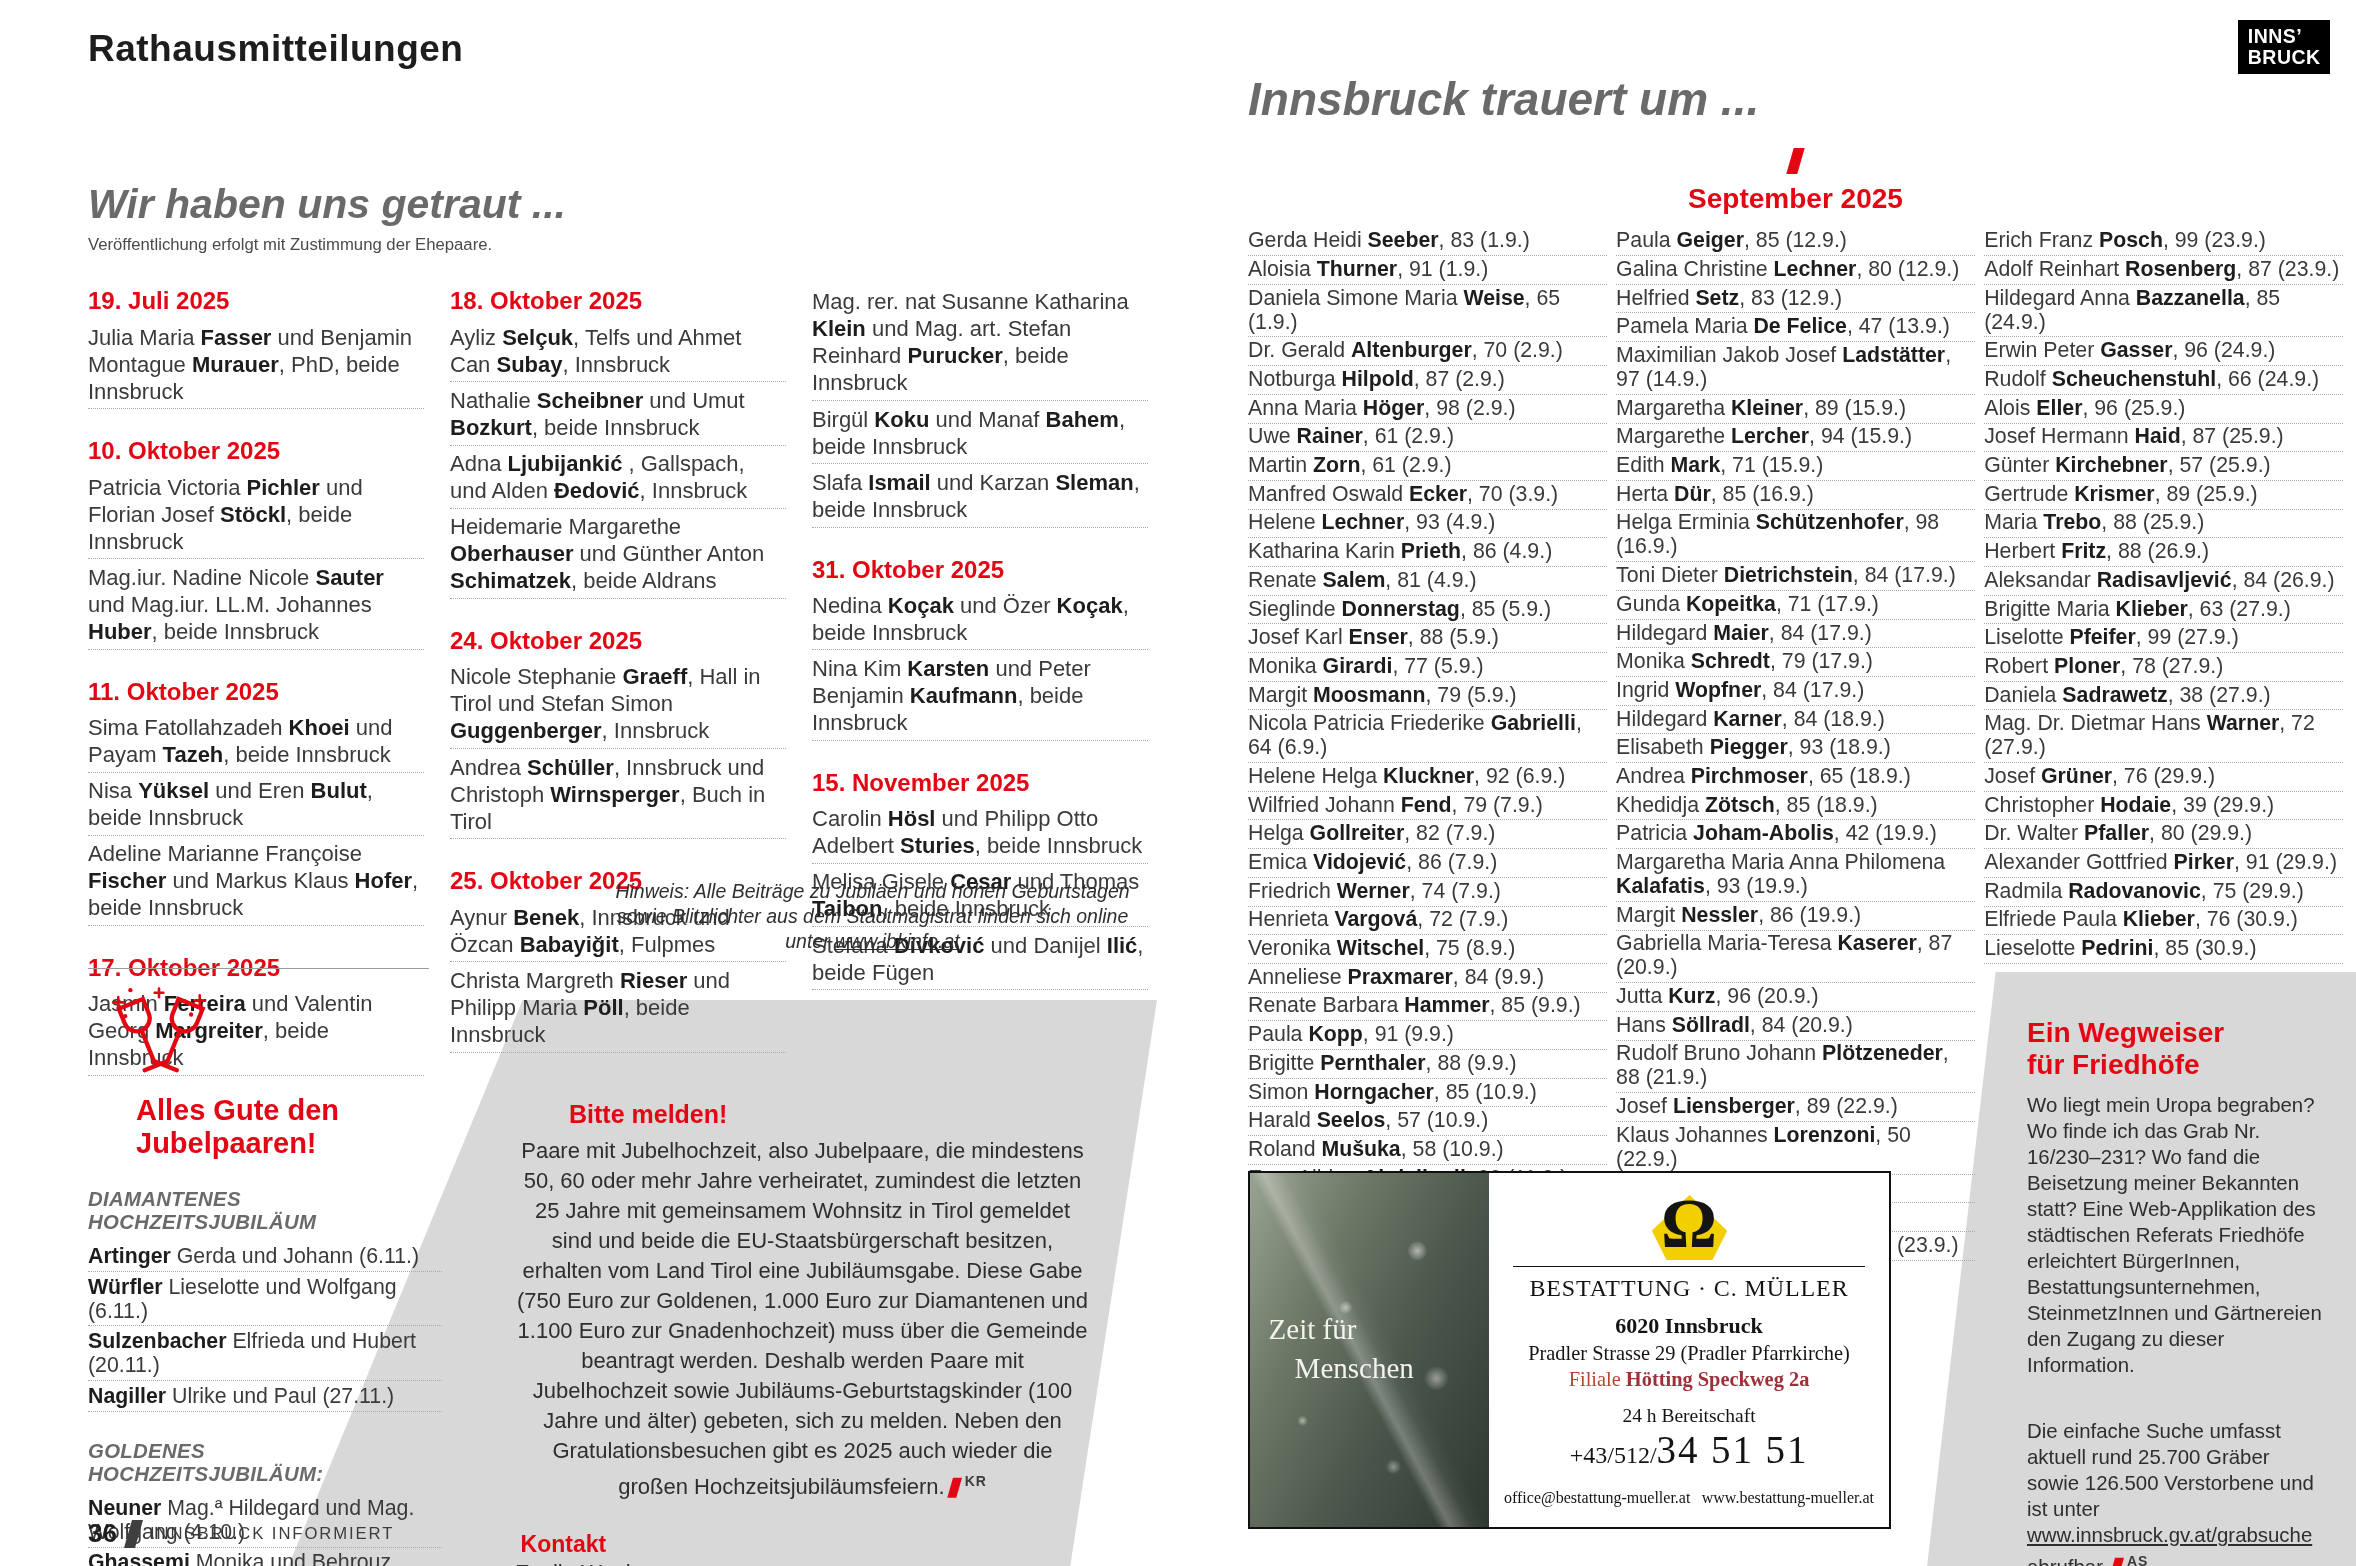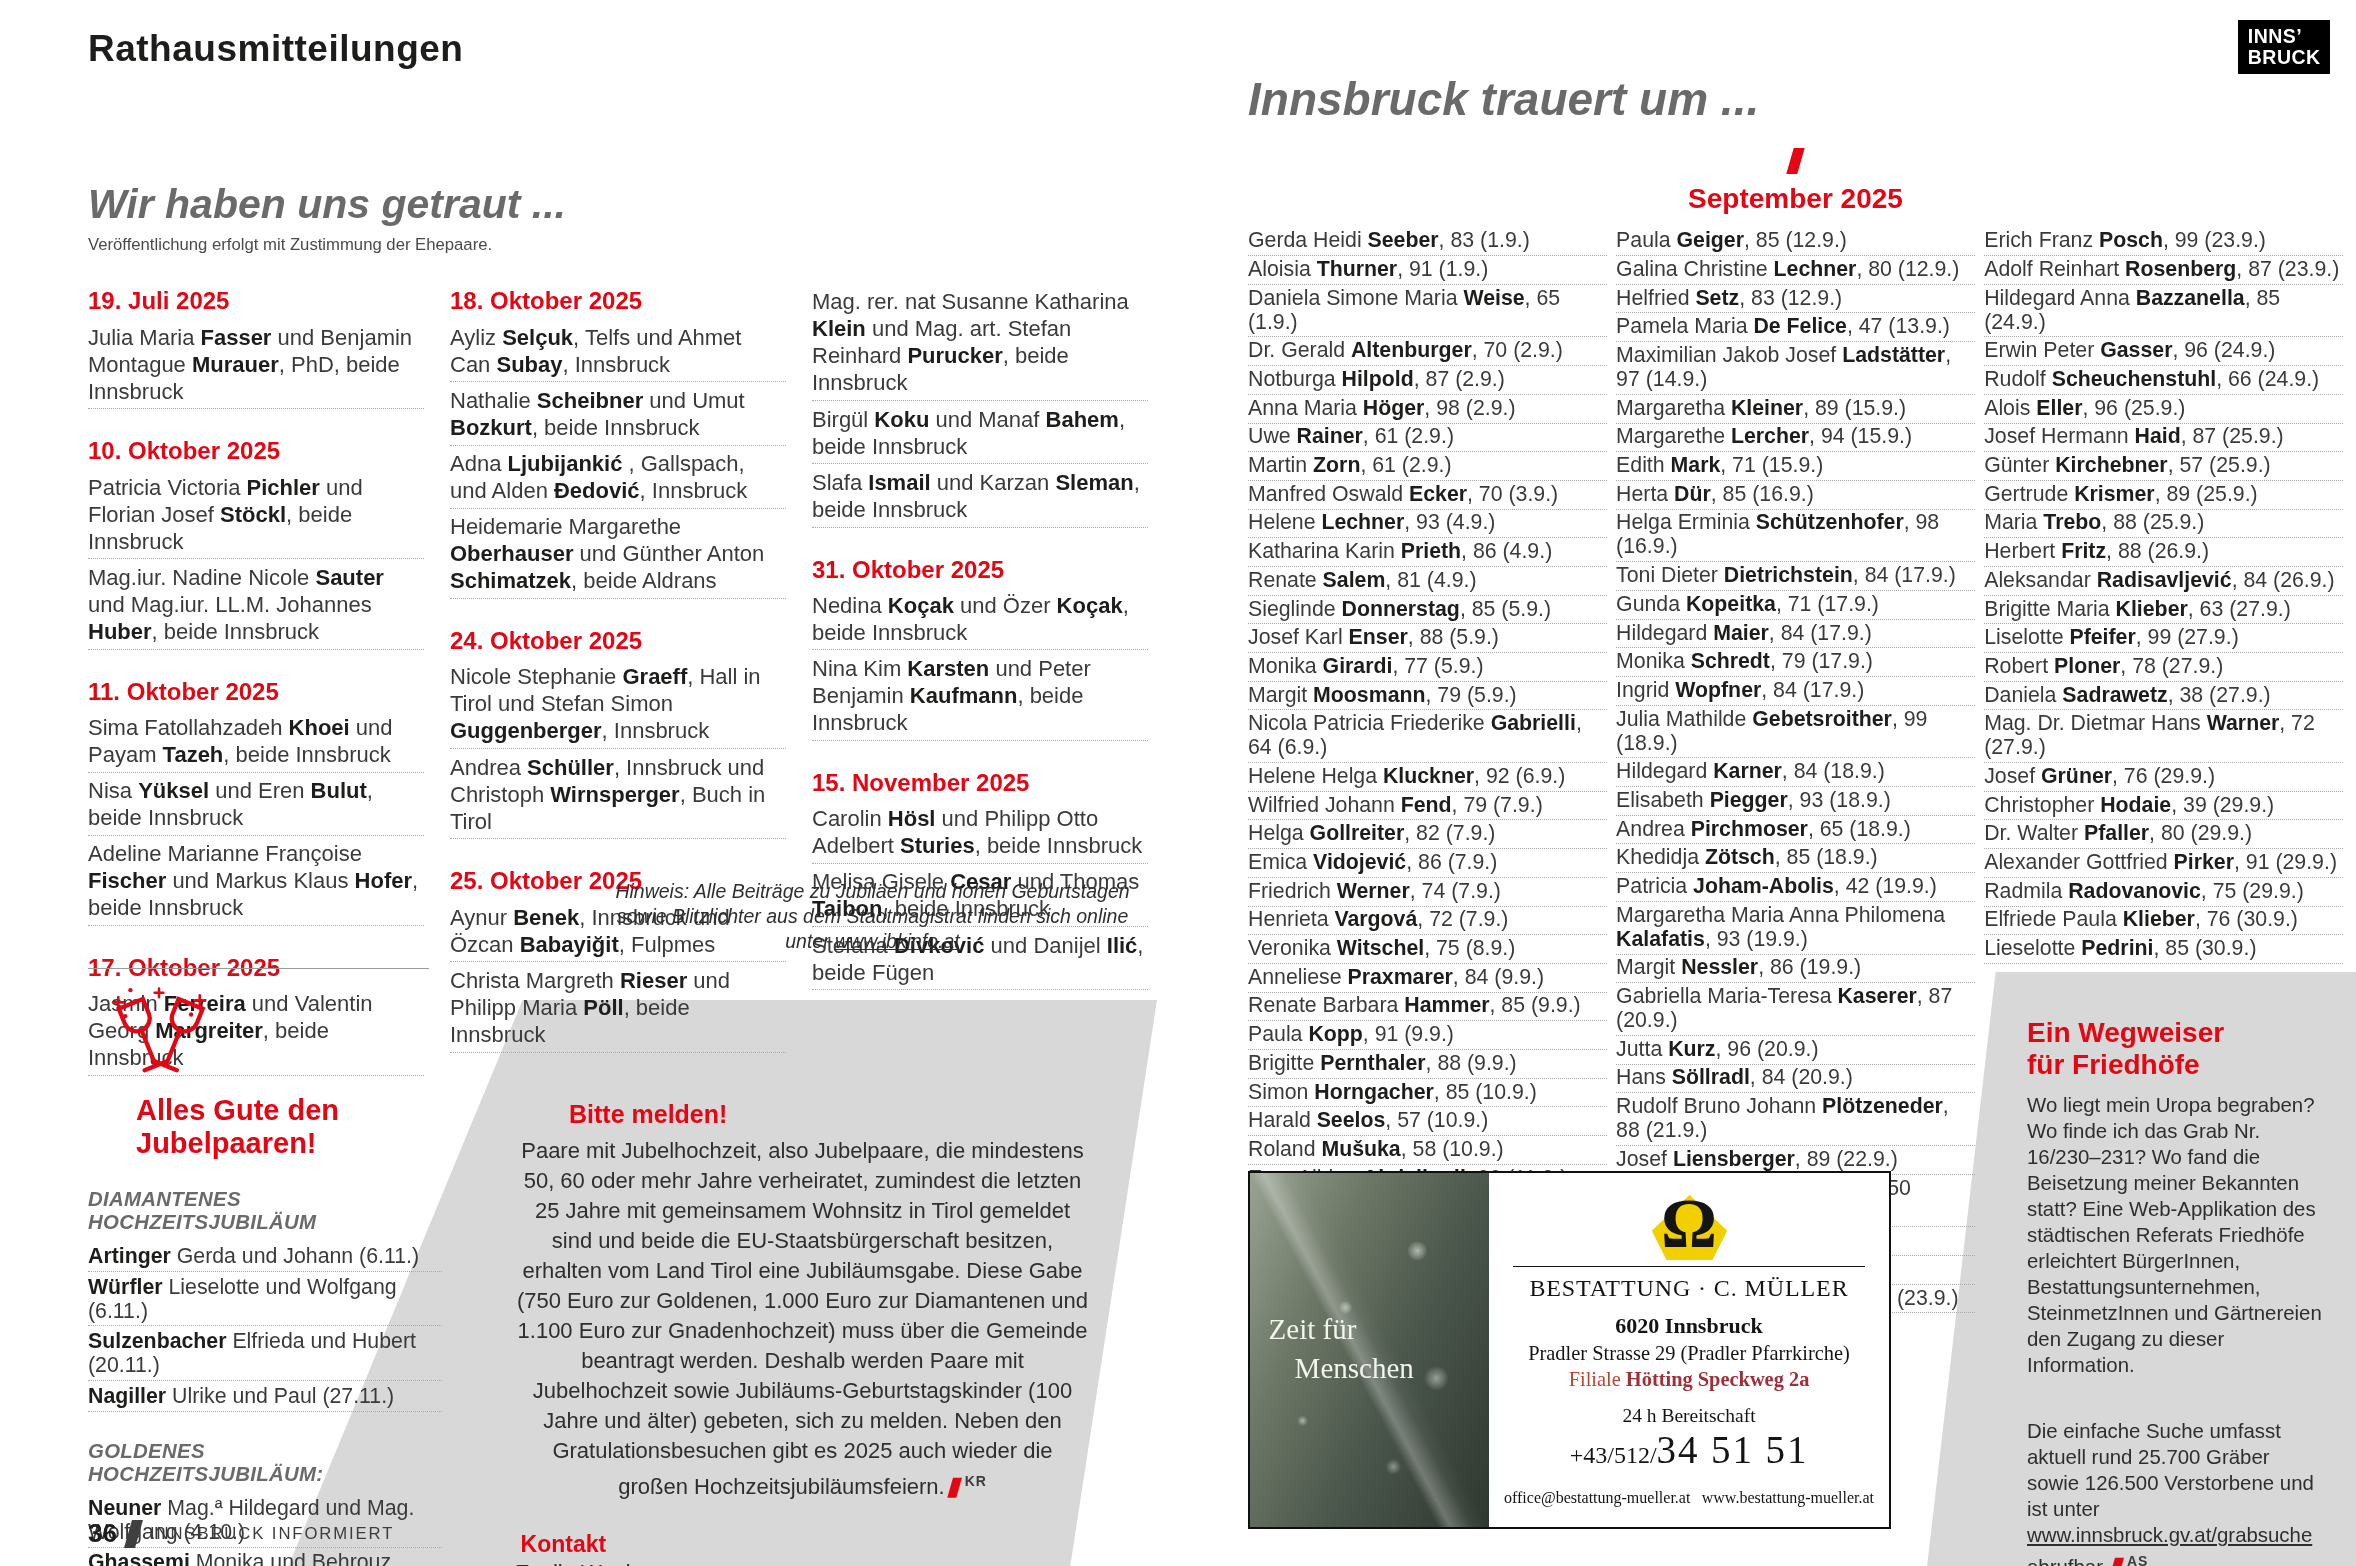--- a/index.html
+++ b/index.html
@@ -292,21 +292,20 @@
           <div class="entry">Margaretha <b>Kleiner</b>, 89 (15.9.)</div>
           <div class="entry">Margarethe <b>Lercher</b>, 94 (15.9.)</div>
           <div class="entry">Edith <b>Mark</b>, 71 (15.9.)</div>
           <div class="entry">Herta <b>Dür</b>, 85 (16.9.)</div>
           <div class="entry">Helga Erminia <b>Schützenhofer</b>, 98 (16.9.)</div>
           <div class="entry">Toni Dieter <b>Dietrichstein</b>, 84 (17.9.)</div>
           <div class="entry">Gunda <b>Kopeitka</b>, 71 (17.9.)</div>
           <div class="entry">Hildegard <b>Maier</b>, 84 (17.9.)</div>
           <div class="entry">Monika <b>Schredt</b>, 79 (17.9.)</div>
           <div class="entry">Ingrid <b>Wopfner</b>, 84 (17.9.)</div>
-          <div class="entry">Julia Mathilde <b>Gebetsroither</b>, 99 (18.9.)</div>
           <div class="entry">Hildegard <b>Karner</b>, 84 (18.9.)</div>
           <div class="entry">Elisabeth <b>Piegger</b>, 93 (18.9.)</div>
           <div class="entry">Andrea <b>Pirchmoser</b>, 65 (18.9.)</div>
           <div class="entry">Khedidja <b>Zötsch</b>, 85 (18.9.)</div>
           <div class="entry">Patricia <b>Joham-Abolis</b>, 42 (19.9.)</div>
           <div class="entry">Margaretha Maria Anna Philomena <b>Kalafatis</b>, 93 (19.9.)</div>
           <div class="entry">Margit <b>Nessler</b>, 86 (19.9.)</div>
           <div class="entry">Gabriella Maria-Teresa <b>Kaserer</b>, 87 (20.9.)</div>
           <div class="entry">Jutta <b>Kurz</b>, 96 (20.9.)</div>
           <div class="entry">Hans <b>Söllradl</b>, 84 (20.9.)</div>

